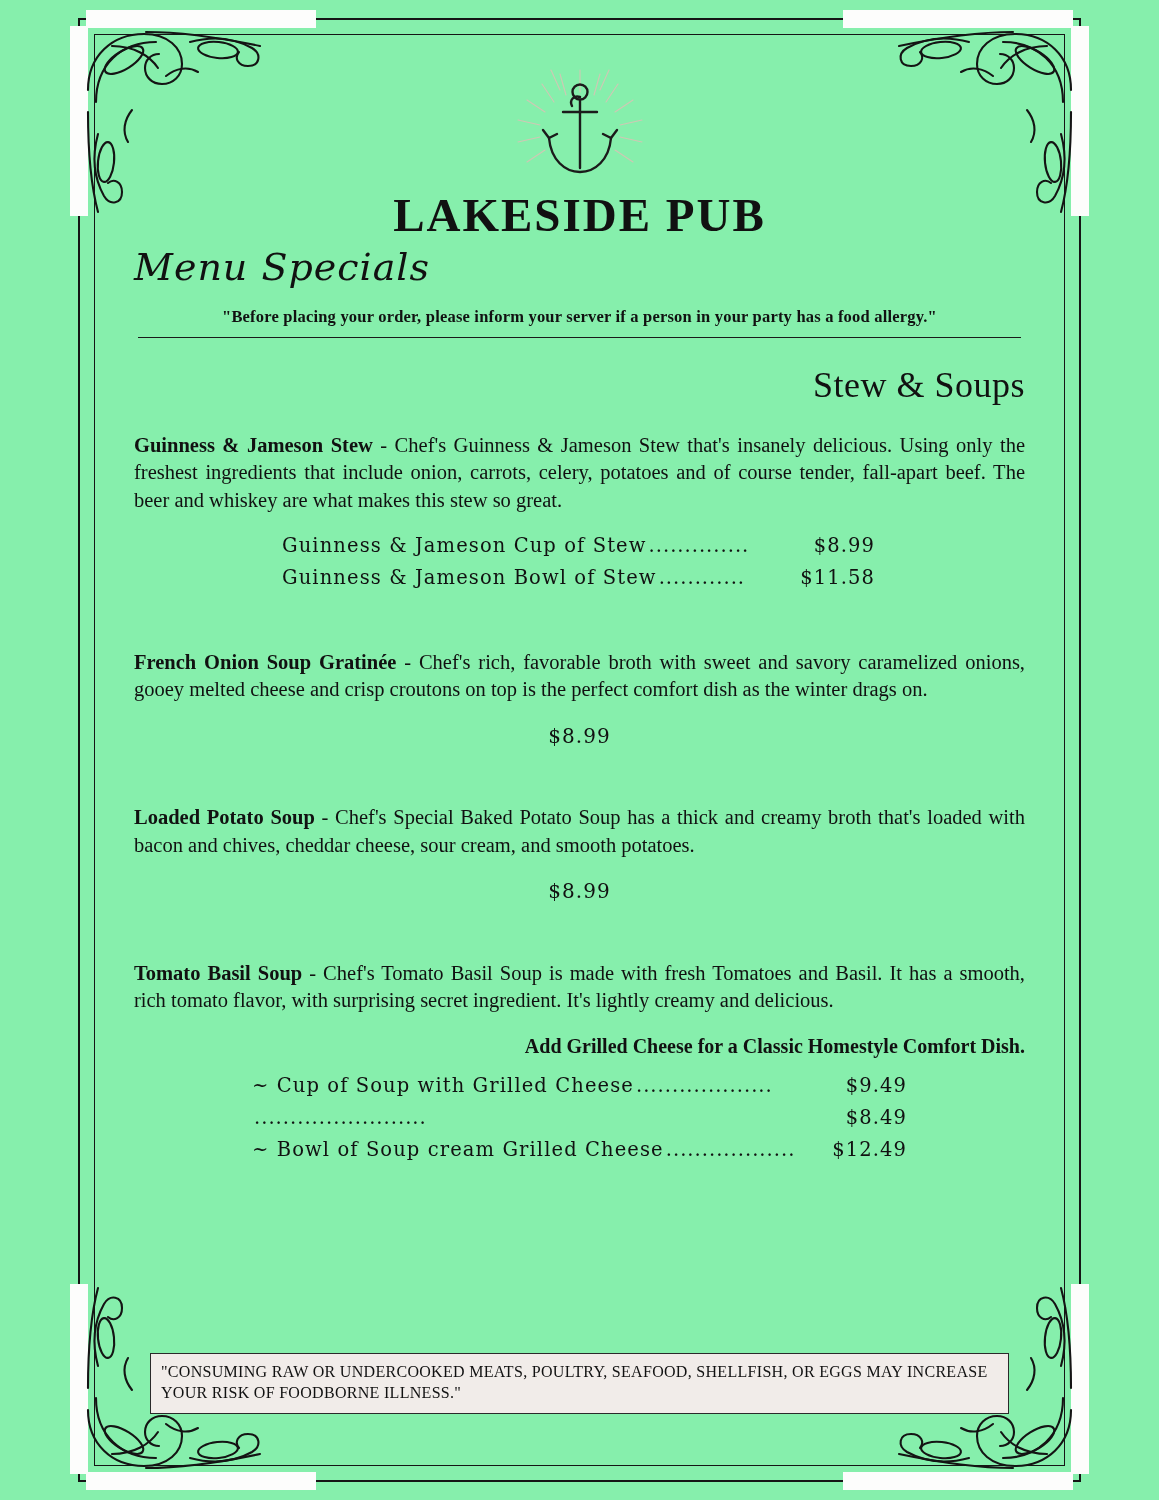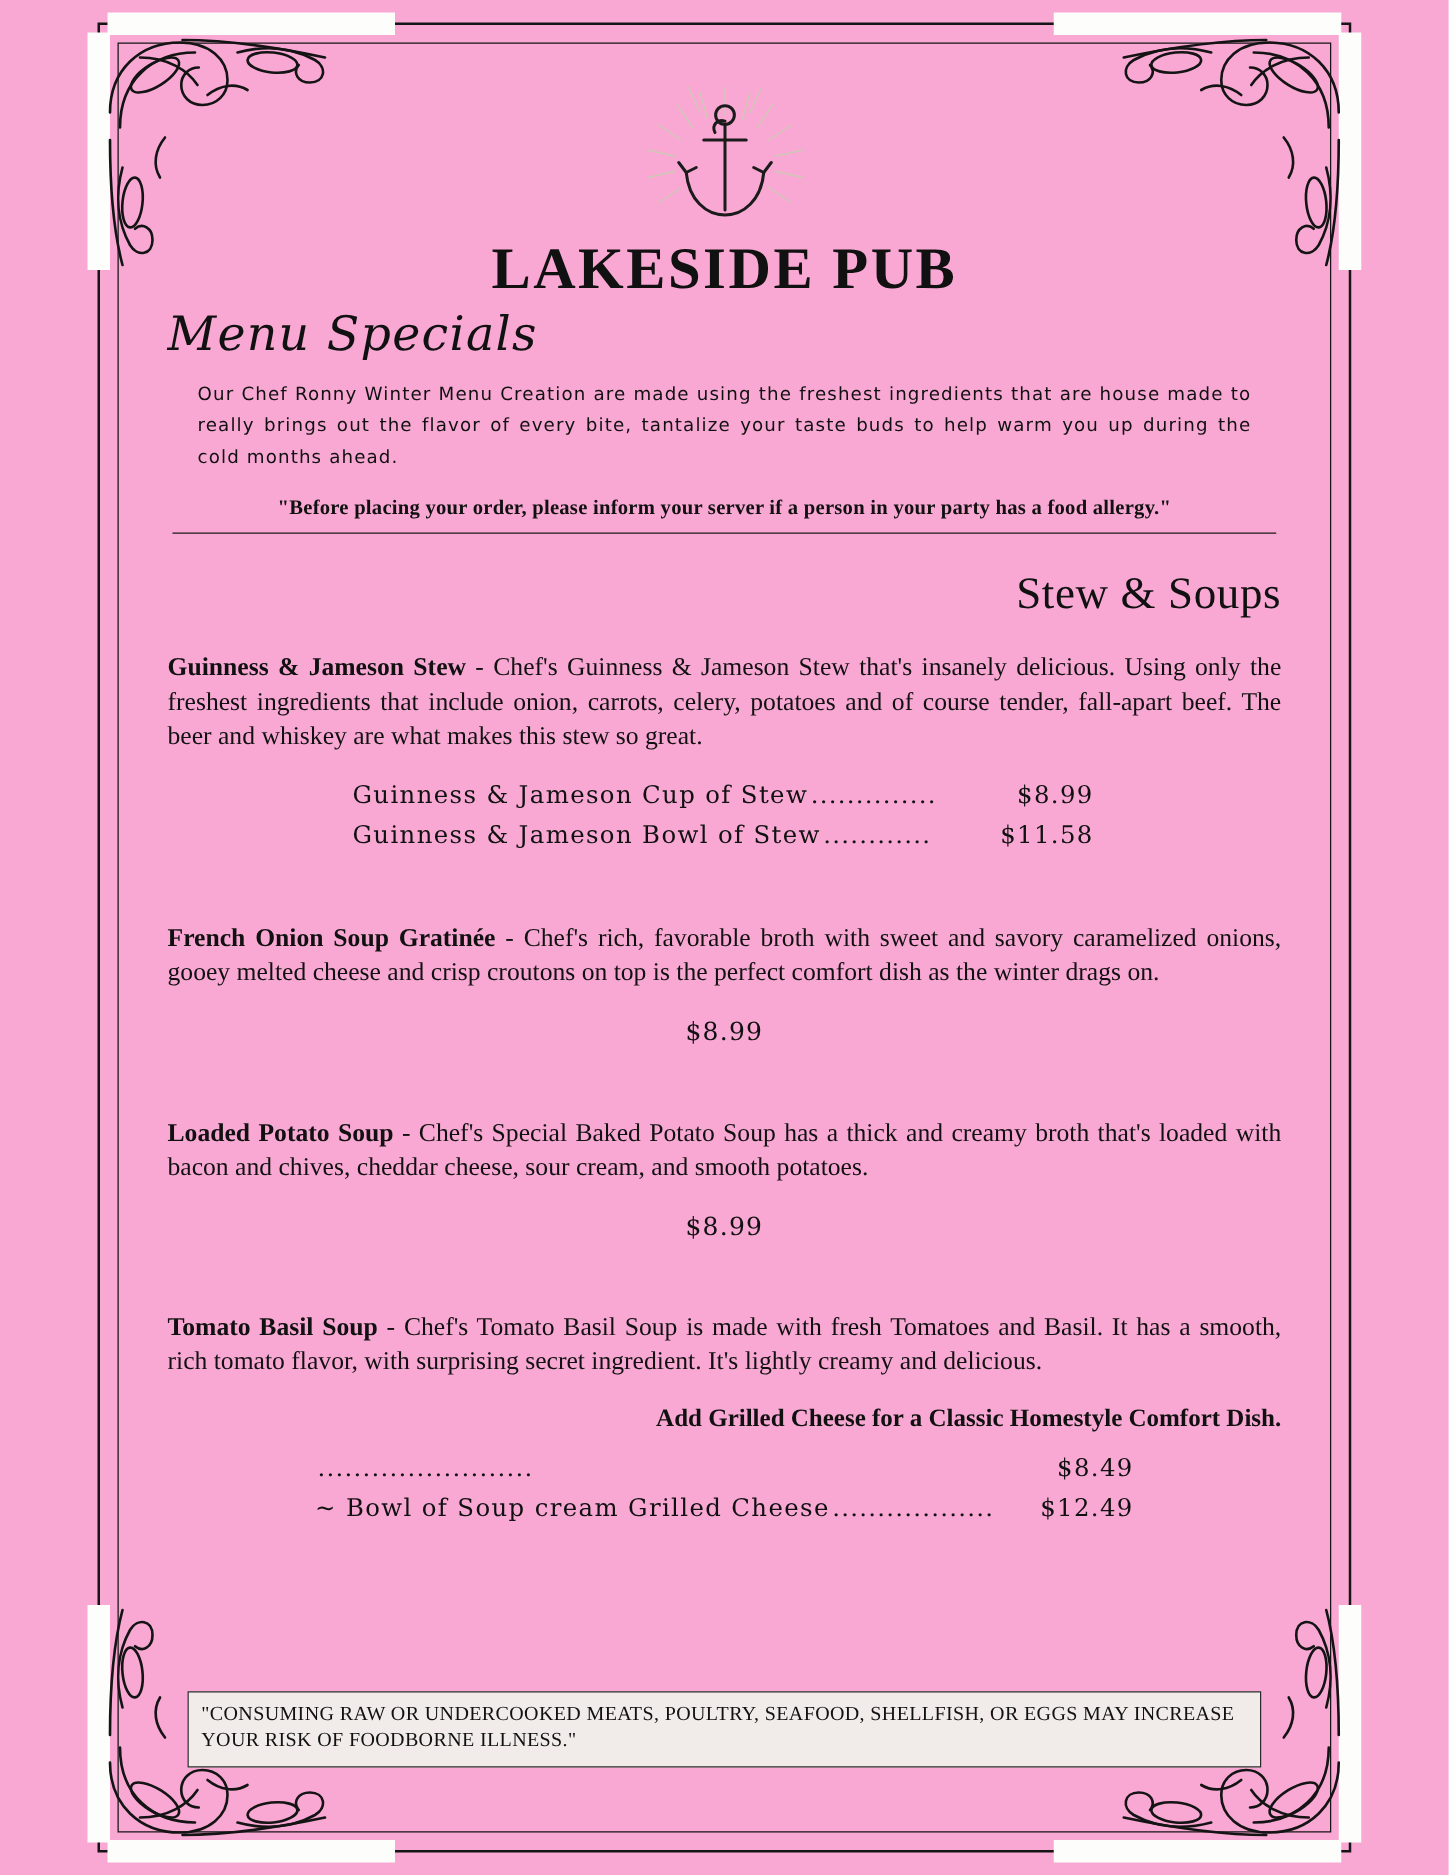--- a/index.html
+++ b/index.html
@@ -12,21 +12,21 @@
     height: 1500px;
     position: relative;
     font-family: "Liberation Serif", serif;
     color: #111111;
     overflow: hidden;
   }
 
   .page {
     position: absolute;
     inset: 0;
-    background: #f9a8d4;
+    background: #86efac;
   }
 
   
   .frame-outer {
     position: absolute;
     left: 78px; top: 18px; right: 78px; bottom: 18px;
     border: 2px solid #151515;
   }
   .frame-inner {
     position: absolute;
@@ -305,21 +305,20 @@
           <path d="M84 74 L78 66 M84 74 L92 70"></path>
           <path d="M146 74 L152 66 M146 74 L138 70"></path>
           <path d="M107 42 C 104 36, 109 31, 115 33"></path>
         </g>
       </svg>
     </div>
 
     <div class="brand">LAKESIDE PUB</div>
     <div class="brand-sub">Menu Specials</div>
 
-    <div class="intro">Our Chef Ronny Winter Menu Creation are made using the freshest ingredients that are house made to really brings out the flavor of every bite, tantalize your taste buds to help warm you up during the cold months ahead.</div>
 
     <div class="allergy">"Before placing your order, please inform your server if a person in your party has a food allergy."</div>
     <hr class="rule">
 
     <div class="section-title">Stew &amp; Soups</div>
 
     <div class="item">
       <p class="item-desc"><span class="item-name">Guinness &amp; Jameson Stew</span><span> - </span><span>Chef's Guinness &amp; Jameson Stew that's insanely delicious. Using only the freshest ingredients that include onion, carrots, celery, potatoes and of course tender, fall-apart beef. The beer and whiskey are what makes this stew so great.</span></p>
       <ul class="price-list stew">
         <li class="price-row">
@@ -349,20 +348,25 @@
       <div class="price-center">$8.99</div>
     </div>
 
     <div class="spacer-lg"></div>
 
     <div class="item">
       <p class="item-desc"><span class="item-name">Tomato Basil Soup</span><span> - </span><span>Chef's Tomato Basil Soup is made with fresh Tomatoes and Basil. It has a smooth, rich tomato flavor, with surprising secret ingredient. It's lightly creamy and delicious.</span></p>
       <div class="addon">Add Grilled Cheese for a Classic Homestyle Comfort Dish.</div>
       <ul class="price-list">
         <li class="price-row">
+          <span class="pl-label">~ Cup of Soup with Grilled Cheese</span>
+          <span class="pl-dots">...................</span>
+          <span class="pl-price">$9.49</span>
+        </li>
+        <li class="price-row">
           <span class="pl-dots">........................</span>
           <span class="pl-price">$8.49</span>
         </li>
         <li class="price-row">
           <span class="pl-label">~ Bowl of Soup cream Grilled Cheese</span>
           <span class="pl-dots">..................</span>
           <span class="pl-price">$12.49</span>
         </li>
       </ul>
     </div>

